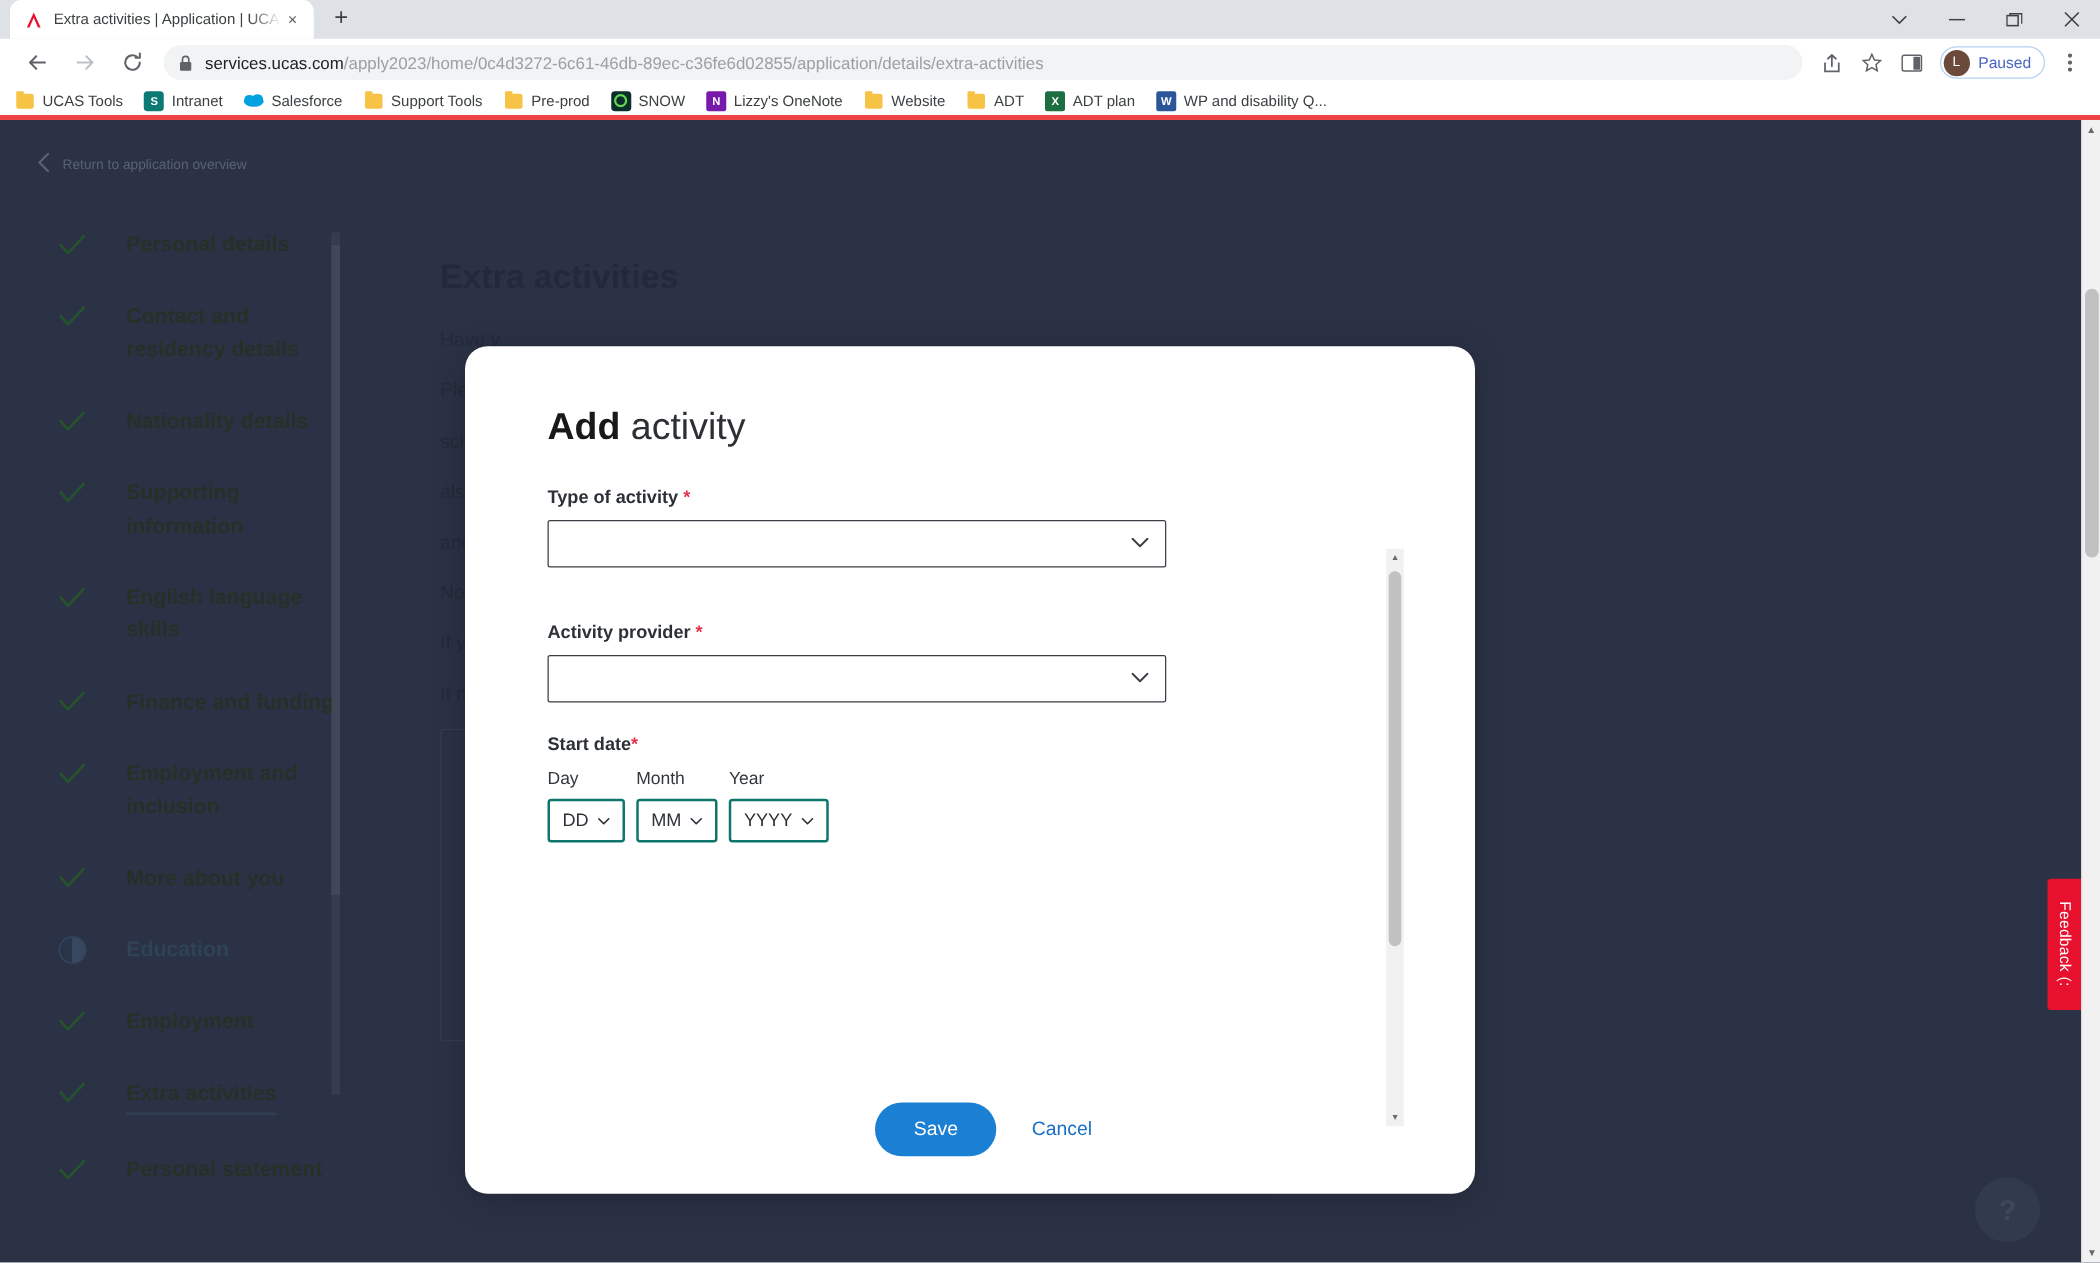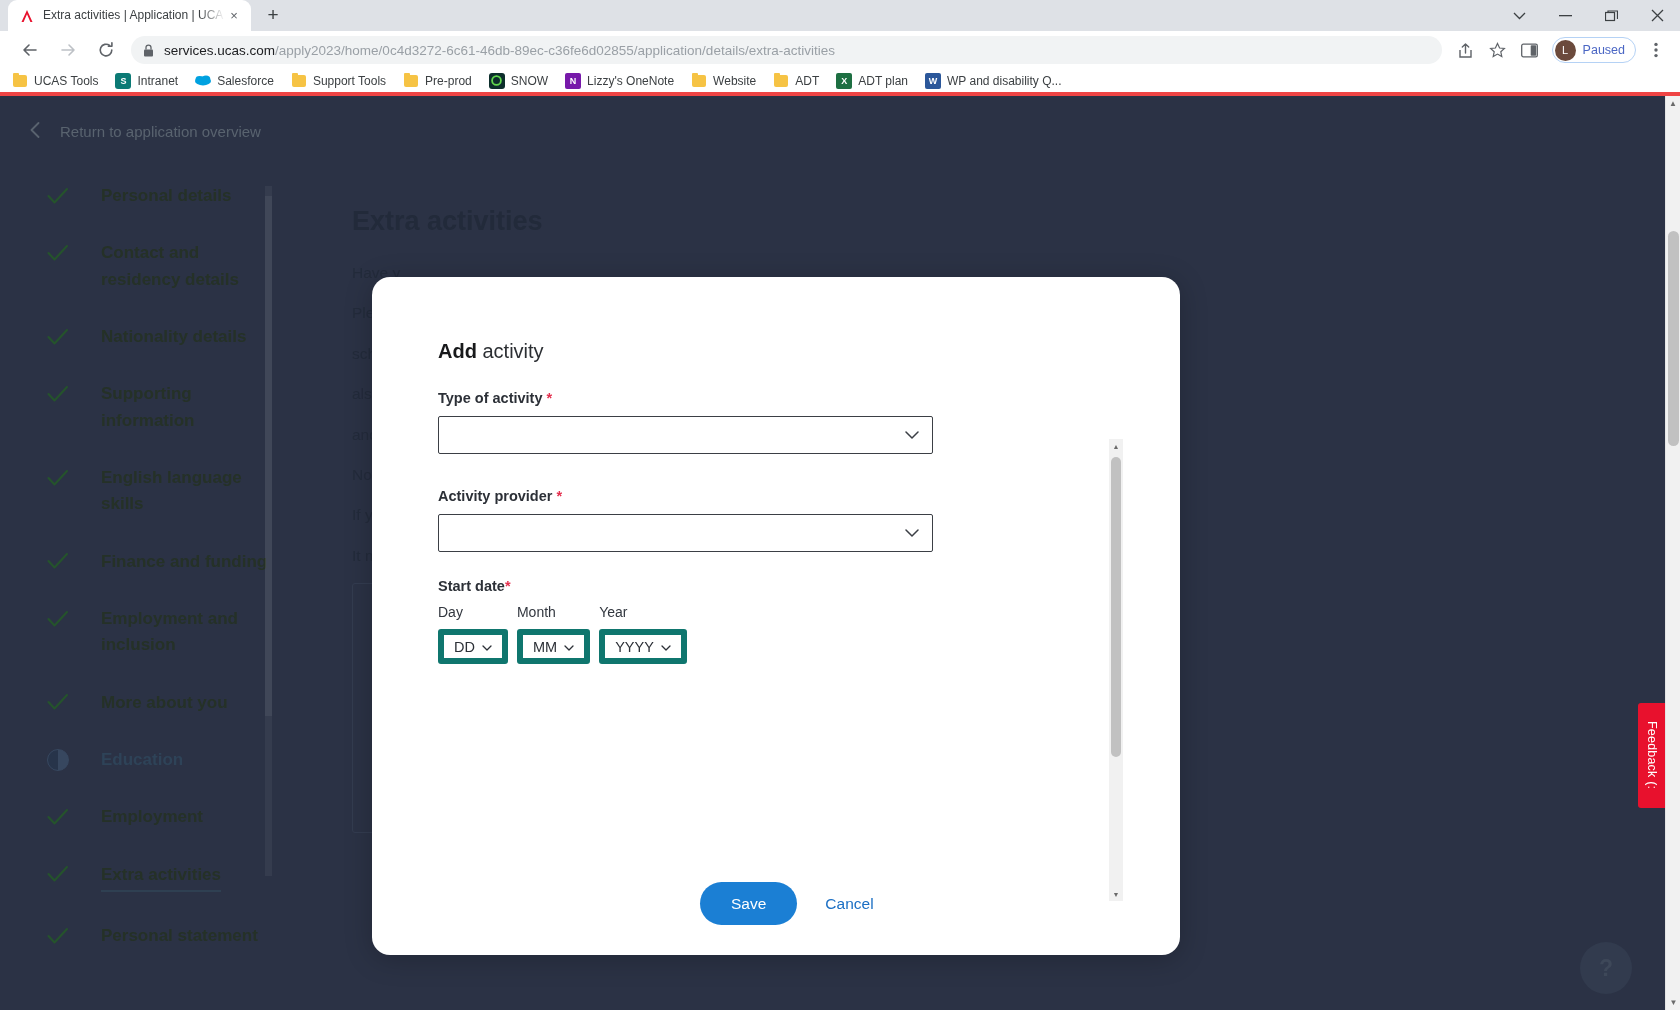--- a/index.html
+++ b/index.html
@@ -123,22 +123,22 @@
     position: absolute; top: 96px; left: 0;
     width: 1680px; height: 914px;
     background: #2b3245; overflow: hidden;
   }
 
   
   .sidenav {
     position: absolute; left: 0; top: 0; width: 296px; padding-top: 18px;
   }
   .return-link {
-    display: flex; align-items: center; gap: 20px;
-    color: #59636f; font-size: 15px; padding: 8px 0 0 30px;
+    display: flex; align-items: center; gap: 10px;
+    color: #59636f; font-size: 11px; padding: 8px 0 0 30px;
   }
   .nav-items { margin-top: 42px; }
   .nav-item {
     display: flex; align-items: flex-start; gap: 32px;
     padding: 0 24px 0 46px; margin-bottom: 31px;
   }
   .nav-check {
     width: 23px; flex: 0 0 23px; height: 23px;
     display: flex; align-items: center; justify-content: center;
     margin-top: 1px;
@@ -215,23 +215,22 @@
   }
 
   
   .modal {
     position: absolute; left: 372px; top: 181px;
     width: 808px; height: 678px;
     background: #ffffff; border-radius: 18px;
     box-shadow: 0 4px 28px rgba(0,0,0,.22);
   }
   .modal-title {
-    font-size: 20px; color: #2c2f33; padding: 48px 0 0 66px;
+    font-size: 30px; color: #2c2f33; padding: 48px 0 0 66px;
     font-weight: 300;
-    margin-top: 15px;
   }
   .modal-title b { font-weight: bold; color: #18191b; }
 
   .modal-body {
     position: absolute; left: 0; top: 113px;
     width: 808px; height: 462px;
     padding: 0 0 0 66px; overflow: hidden;
   }
   .field { margin-bottom: 0; }
   .flabel {
@@ -258,26 +257,26 @@
     width:12px; height:12px;
     background:
       linear-gradient(135deg, transparent 45%, #8d8d8d 45%, #8d8d8d 55%, transparent 55%),
       linear-gradient(135deg, transparent 70%, #8d8d8d 70%, #8d8d8d 80%, transparent 80%);
   }
   .charcount { font-size: 14px; color: #3e434b; margin-top: 9px; }
   .dategroup { display: flex; gap: 9px; margin-top: 3px; }
   .dcol { display: flex; flex-direction: column; }
   .dcol-label { font-size: 14px; color: #32373f; margin-bottom: 9px; }
   .dsel {
-    height: 35px; border: 6px solid #0f766e; border-radius: 3px;
+    height: 35px; border: 2px solid #0f766e; border-radius: 3px;
     background: #fff; display: flex; align-items: center;
     justify-content: center; gap: 7px;
     font-size: 14.5px; color: #2c3037; padding: 0 10px;
   }
-  .mt34 { margin-top: 34px; }
+  .mt34 { margin-top: 44px; }
   .mt26 { margin-top: 26px; }
   .mt28 { margin-top: 28px; }
 
   
   .m-scroll {
     position: absolute; right: 57px; top: 162px;
     width: 14px; height: 462px; background: #f1f1f1;
   }
   .m-arrow {
     height: 14px; display:flex; align-items:center; justify-content:center;

